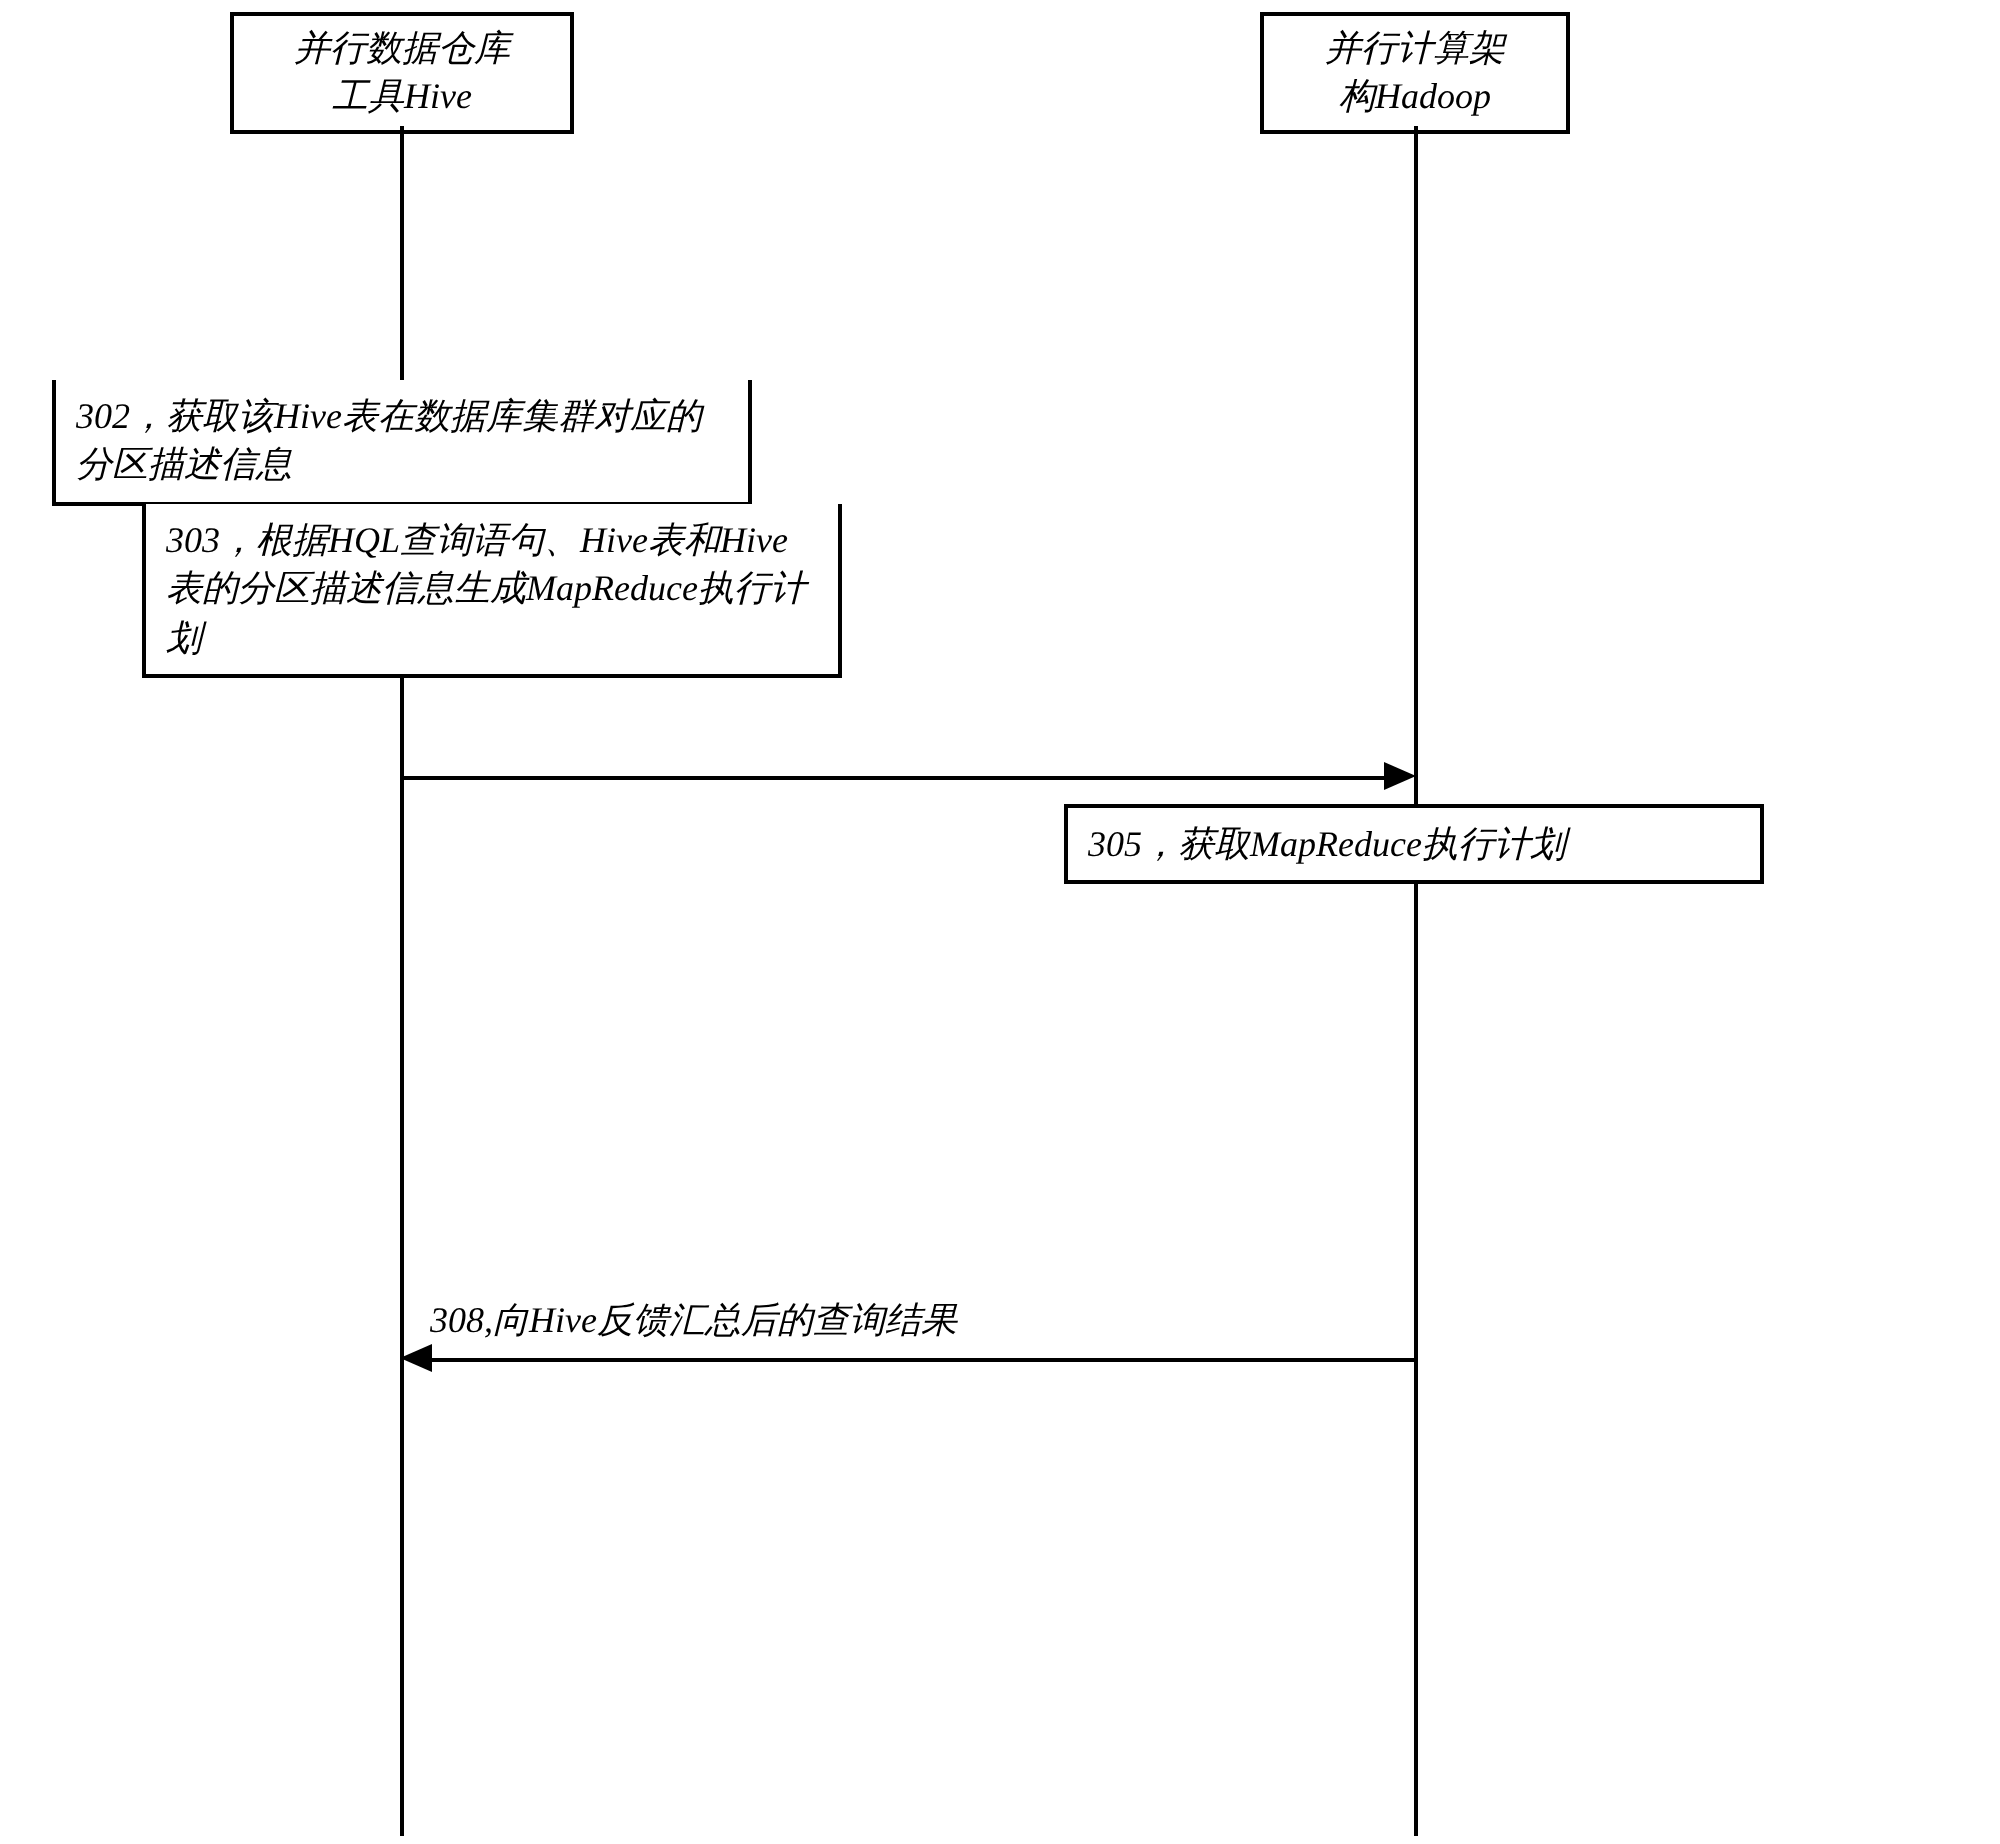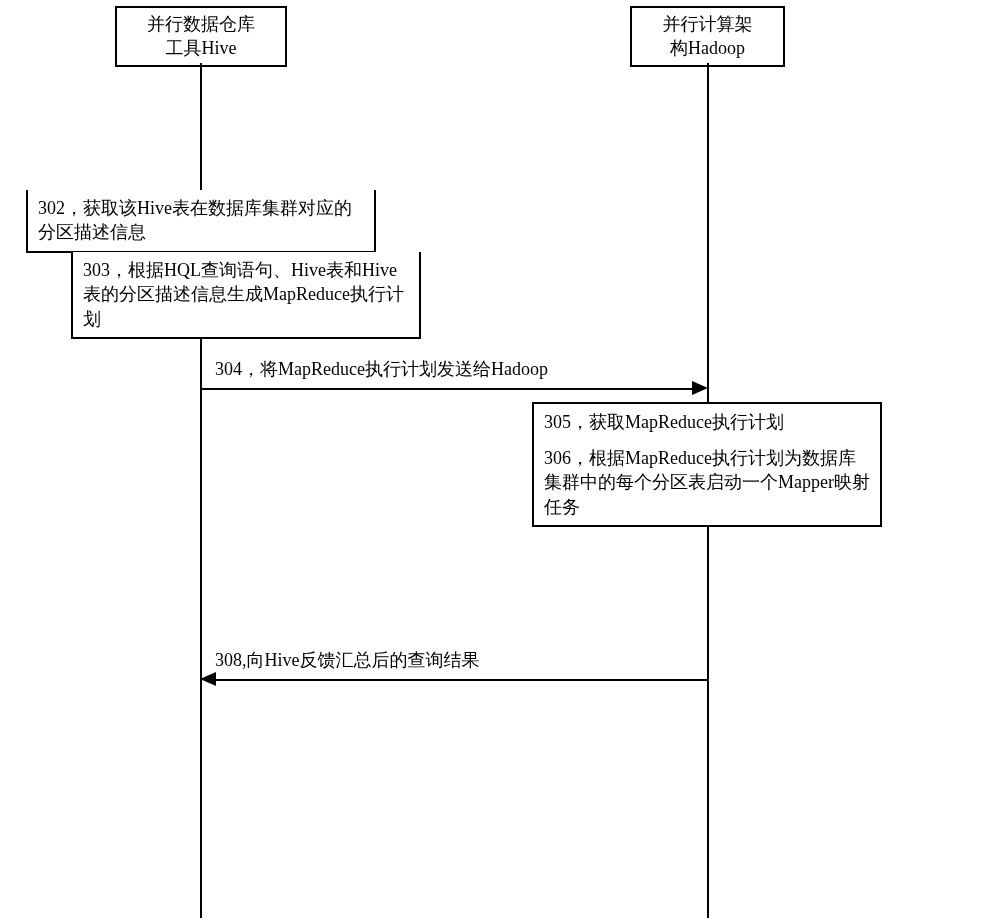--- a/index.html
+++ b/index.html
@@ -9,20 +9,21 @@
     background: #ffffff;
     font-family: "SimSun", "宋体", serif;
     font-size: 18px;
     line-height: 1.35;
     color: #000;
   }
   .canvas {
     position: relative;
     width: 1000px;
     height: 922px;
+    font-style: italic;
   }
   .header-box {
     position: absolute;
     border: 2px solid #000;
     padding: 4px 8px;
     text-align: center;
     background: #fff;
   }
   .step-box {
     position: absolute;
@@ -79,28 +80,24 @@
   <div class="lifeline" style="left:200px; top:63px; height:855px;"></div>
   <div class="lifeline" style="left:707px; top:63px; height:855px;"></div>
 
   <div class="step-box" style="left:26px; top:190px; width:350px; border-top:none;">
     <span>302，获取该Hive表在数据库集群对应的分区描述信息</span>
   </div>
   <div class="step-box" style="left:26px; top:252px; width:350px; border-top:none;margin-left:45px;">
     <span>303，根据HQL查询语句、Hive表和Hive表的分区描述信息生成MapReduce执行计划</span>
   </div>
 
-  <div class="msg-label" style="left:215px; top:357px;">304，将MapReduce执行计划发送给Hadoop</div>
   <div class="arrow-line" style="left:200px; top:388px; width:492px;"></div>
   <div class="arrow-head-right" style="left:692px; top:381px;"></div>
 
   <div class="step-box" style="left:532px; top:402px; width:350px;">
     <span>305，获取MapReduce执行计划</span>
-  </div>
-  <div class="step-box" style="left:532px; top:440px; width:350px; border-top:none;">
-    <span>306，根据MapReduce执行计划为数据库集群中的每个分区表启动一个Mapper映射任务</span>
   </div>
 
   <div class="msg-label" style="left:215px; top:648px;">308,向Hive反馈汇总后的查询结果</div>
   <div class="arrow-line" style="left:216px; top:679px; width:492px;"></div>
   <div class="arrow-head-left" style="left:200px; top:672px;"></div>
 
 </div>
 
 </body></html>

